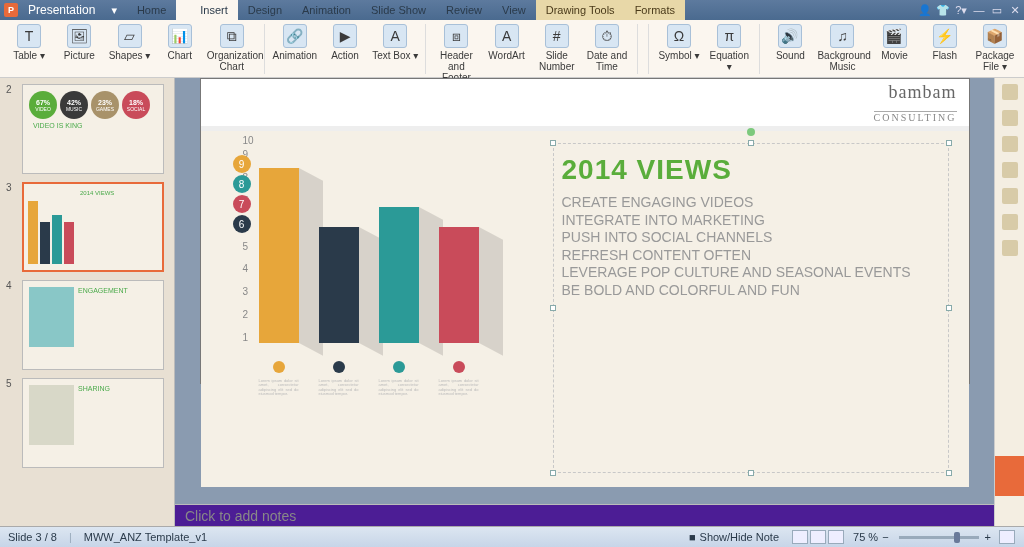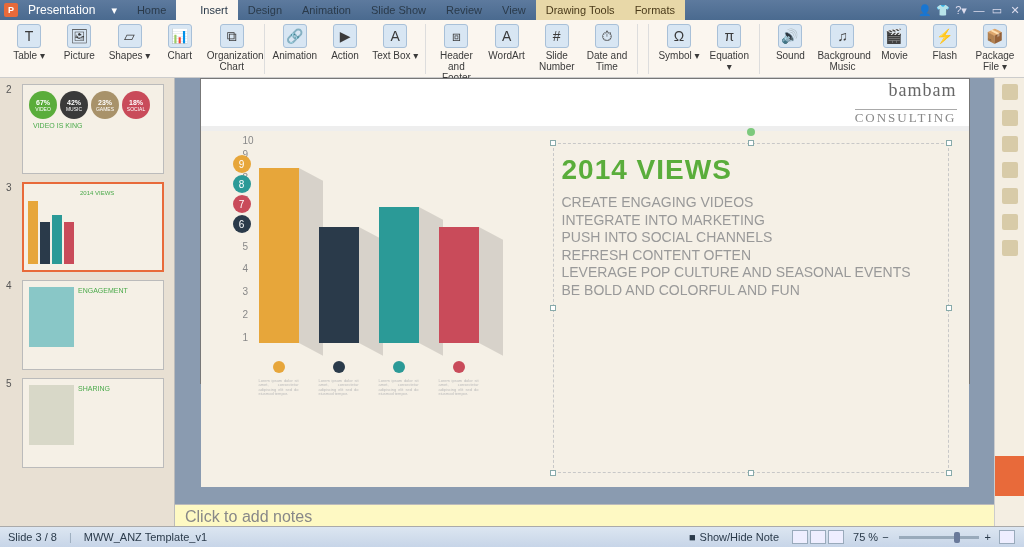--- a/index.html
+++ b/index.html
@@ -38,21 +38,21 @@
   .t45 .card { display:flex; padding:6px; gap:4px; }
   .t45 .photo { width:45px; height:60px; background:#89c7c7; }
   .t45 .txt { font-size:7px; color:#4aaa4a; }
 
   .slide-area { flex:1; background:#8a9bb0; display:flex; flex-direction:column; }
   .canvas-wrap { flex:1; display:flex; align-items:flex-start; justify-content:center; padding:0 20px;}
   .slide { width:770px; height:306px; background:#fff; border:1px solid #777; margin-top:0; position:relative; }
   .slide .header { height:48px; border-bottom:1px solid #eee; display:flex; justify-content:flex-end; align-items:center; padding:0 12px; }
   .logo { text-align:right; font-family: Georgia, serif; line-height:1; }
   .logo .big { font-size:18px; color:#666; letter-spacing:1px;}
-  .logo .small { font-size:13px; color:#888; letter-spacing:2px; border-top:1px solid #aaa; display:inline-block; padding-top:1px;margin-top:10px;}
+  .logo .small { font-size:10px; color:#888; letter-spacing:2px; border-top:1px solid #aaa; display:inline-block; padding-top:1px;margin-top:10px;}
 
   .slide .body { display:flex; height:360px; background:#f5f0e6; padding:18px 24px; gap:18px; border-top:4px solid #eee;}
   .chart-col { width:310px; position:relative; }
   .chart { height:200px; position:relative; display:flex; align-items:flex-end; gap:20px; padding-left:34px; padding-bottom:6px;}
   .chart .ylabels { position:absolute; left:18px; top:0; bottom:6px; display:flex; flex-direction:column-reverse; justify-content:space-between; font-size:10px; color:#888; }
   .chart .ycircle { position:absolute; left:8px; width:18px; height:18px; border-radius:50%; color:#fff; font-size:10px; display:flex;align-items:center;justify-content:center; }
   .chart .bar { width:40px; position:relative; }
   .chart .bar::after { content:""; position:absolute; top:0; left:100%; width:24px; height:100%; background:rgba(0,0,0,.12); transform:skewY(28deg); transform-origin:0 0; }
   .legend-row { display:flex; gap:20px; padding-left:34px; margin-top:12px;}
   .legend-row .ldot { width:40px; text-align:center; }
@@ -62,21 +62,21 @@
 
   .text-col { flex:1; position:relative; border:1px dashed #c8c8c8; margin:-6px -4px -4px 0; padding:10px 8px;}
   .text-col .handle { position:absolute; width:6px; height:6px; background:#fff; border:1px solid #8aa; }
   .h-nw{top:-4px;left:-4px}.h-n{top:-4px;left:50%;margin-left:-3px}.h-ne{top:-4px;right:-4px}
   .h-w{top:50%;left:-4px;margin-top:-3px}.h-e{top:50%;right:-4px;margin-top:-3px}
   .h-sw{bottom:-4px;left:-4px}.h-s{bottom:-4px;left:50%;margin-left:-3px}.h-se{bottom:-4px;right:-4px}
   .text-col .rot { position:absolute; top:-16px; left:50%; margin-left:-4px; width:8px;height:8px;border-radius:50%;background:#7dc97d; }
   .views-title { font-size:28px; color:#5aad3b; font-weight:bold; margin-bottom:8px; letter-spacing:1px;}
   .views-sub { font-size:14px; color:#999; line-height:1.25; font-weight:500;}
 
-  .notes-bar { height:22px; background:#fef9c3; border-top:1px solid #bbb; padding:3px 10px; color:#888; font-size:16px;}
+  .notes-bar { height:22px; background:#4c1d95; border-top:1px solid #bbb; padding:3px 10px; color:#888; font-size:14px;}
   .rightstrip { width:30px; background:#f4eee2; border-left:1px solid #ccc; display:flex; flex-direction:column; align-items:center; gap:10px; padding-top:6px;}
   .rightstrip .ric { width:16px;height:16px;background:#d8cba8; border-radius:2px;}
   .rightstrip .accent { width:30px; height:40px; background:#e86a3a; margin-top:auto; margin-bottom:30px;}
 
   .statusbar { height:21px; background:linear-gradient(#dce6f1,#c7d5e8); display:flex; align-items:center; font-size:11px; color:#2a3a4a; padding:0 8px; border-top:1px solid #aaa;}
   .statusbar .sep { margin:0 12px; color:#9ab; }
   .statusbar .spacer{flex:1}
   .statusbar .vbtn { width:16px;height:14px;border:1px solid #9ab; margin:0 1px; background:#eef;}
   .slider { width:80px; height:3px; background:#9ab; margin:0 6px; position:relative;}
   .slider::after{content:"";position:absolute;left:55px;top:-4px;width:6px;height:11px;background:#6a7a9a;border-radius:2px;}

